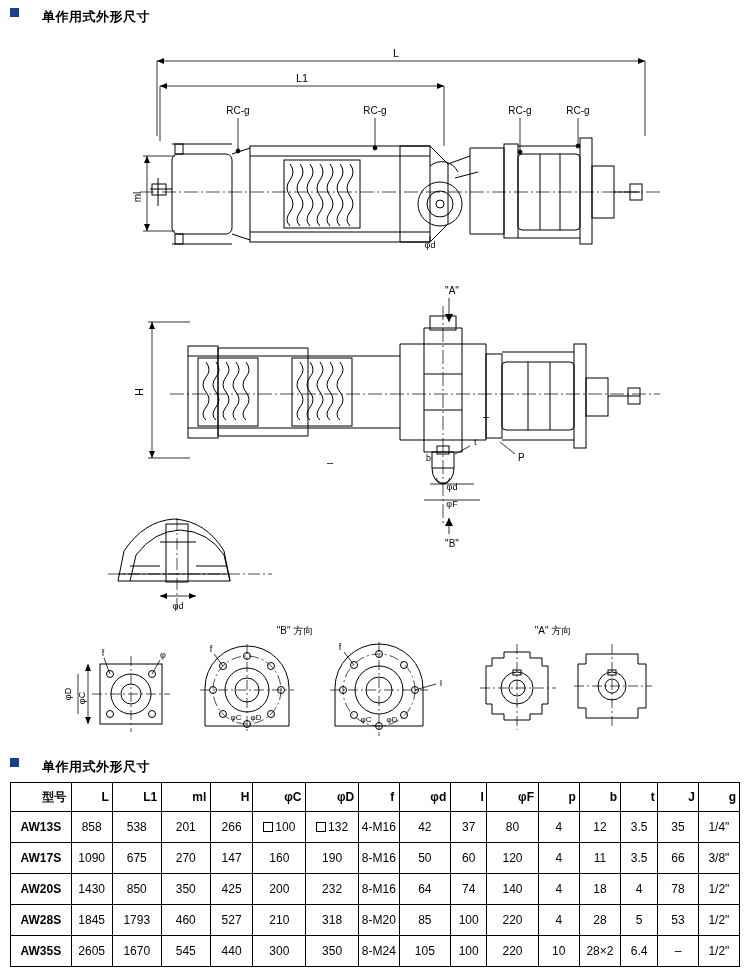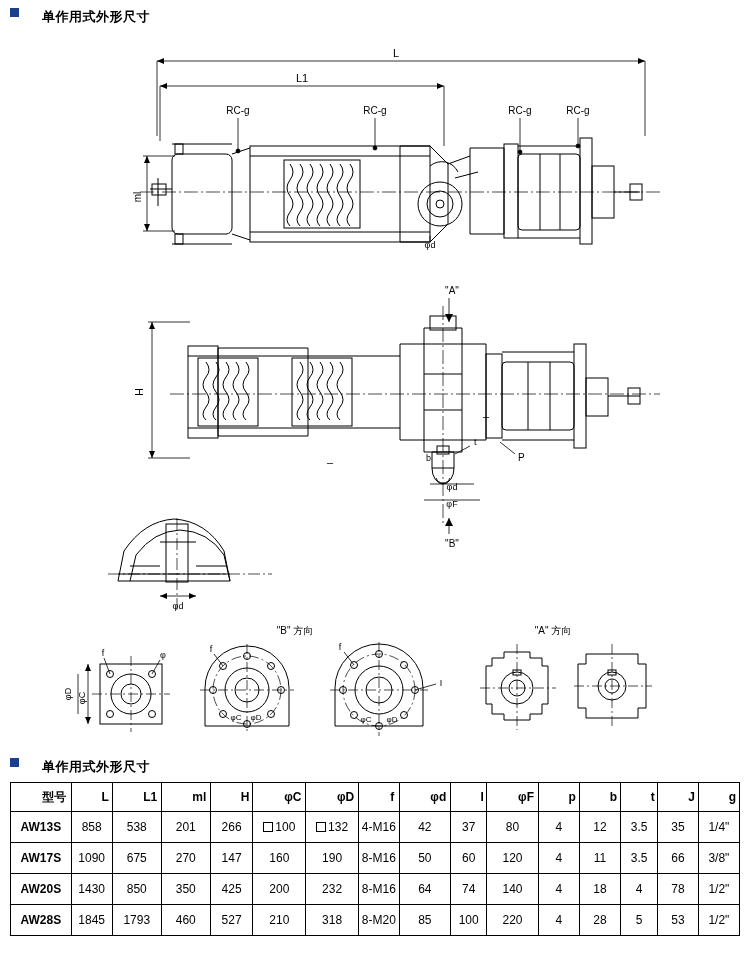--- a/index.html
+++ b/index.html
@@ -512,17 +512,35 @@
             <td>8-M20</td>
             <td>85</td>
             <td>100</td>
             <td>220</td>
             <td>4</td>
             <td>28</td>
             <td>5</td>
             <td>53</td>
             <td>1/2"</td>
           </tr>
+          <tr>
+            <td>AW35S</td>
+            <td>2605</td>
+            <td>1670</td>
+            <td>545</td>
+            <td>440</td>
+            <td>300</td>
+            <td>350</td>
+            <td>8-M24</td>
+            <td>105</td>
+            <td>100</td>
+            <td>220</td>
+            <td>10</td>
+            <td>28×2</td>
+            <td>6.4</td>
+            <td>–</td>
+            <td>1/2"</td>
+          </tr>
         </tbody>
     </table>
   </div>
 
 </div>
 
 </body></html>

